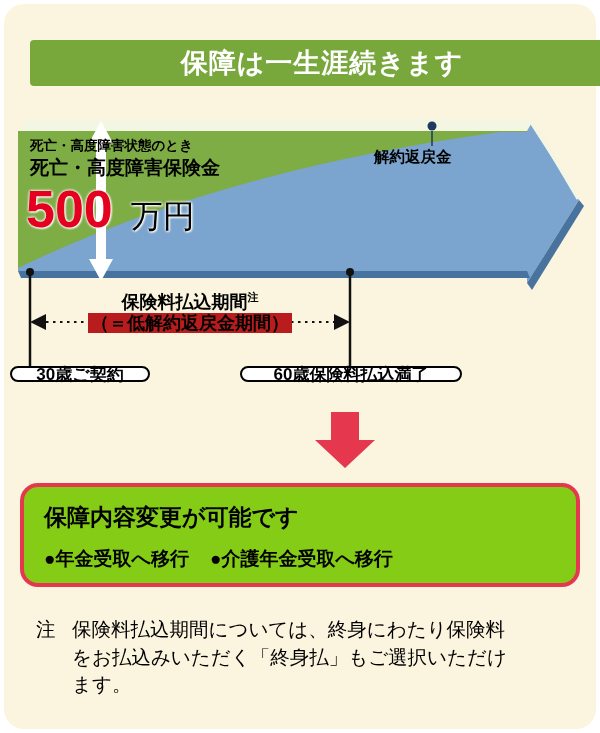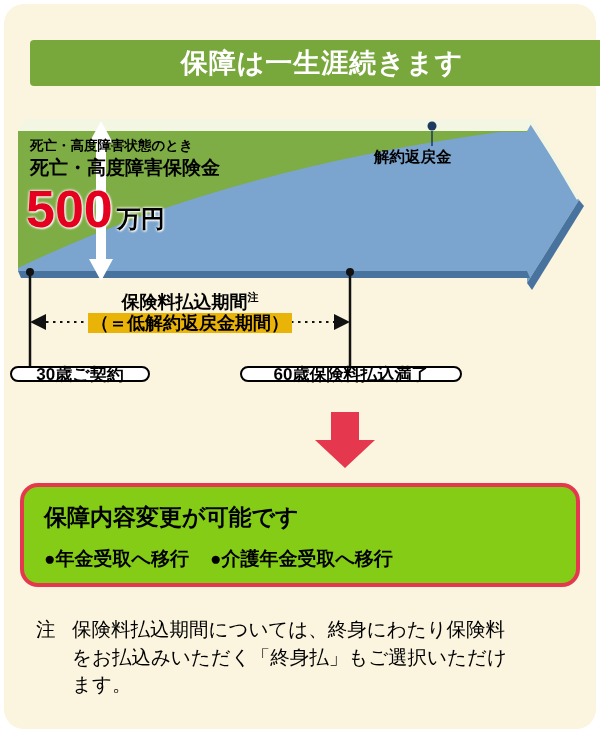--- a/index.html
+++ b/index.html
@@ -12,27 +12,27 @@
 
   .header{left:30px;top:40px;width:584px;height:46px;background:#78A73C;border-radius:4px;
           color:#fff;font-size:27px;font-weight:700;display:flex;align-items:center;justify-content:center;
           letter-spacing:1px;}
 
   .note-sm{left:30px;top:137px;font-size:13.5px;font-weight:700;}
   .benefit-lb{left:30px;top:155px;font-size:19px;font-weight:700;}
   .amount{left:26px;top:183px;display:flex;align-items:baseline;
           text-shadow:0 0 3px #fff,0 0 3px #fff,1px 1px 2px #fff;}
   .amount .num{font-size:52px;font-weight:700;color:#E50020;line-height:1;}
-  .amount .unit{font-size:24px;font-weight:700;color:#000;margin-left:4px;}
+  .amount .unit{font-size:32px;font-weight:400;color:#000;margin-left:18px;}
   .surrender{left:374px;top:147px;font-size:15.5px;font-weight:700;}
 
   .period1{left:30px;top:290px;width:320px;text-align:center;font-size:18px;font-weight:700;}
   .period1 sup{font-size:11px;}
   .period2{left:30px;top:311px;width:320px;text-align:center;font-size:18px;font-weight:700;}
-  .period2 span{background:#eab308;padding:0 3px;}
+  .period2 span{background:#b91c1c;padding:0 3px;}
 
   .pill{background:#fff;border:2.5px solid #000;border-radius:15px;font-weight:700;
         display:flex;align-items:center;justify-content:center;height:16px;font-size:17px;}
   .pill1{left:10px;top:366px;width:140px;}
   .pill2{left:240px;top:366px;width:222px;}
 
   .redbox{left:20px;top:483px;width:560px;height:104px;background:#84cc16;border:4px solid #E5384E;
           border-radius:18px;padding:15px 0 0 20px;}
   .redbox .title{font-size:23px;font-weight:700;}
   .redbox .opts{margin-top:13px;display:flex;gap:21px;font-size:19px;font-weight:700;}

